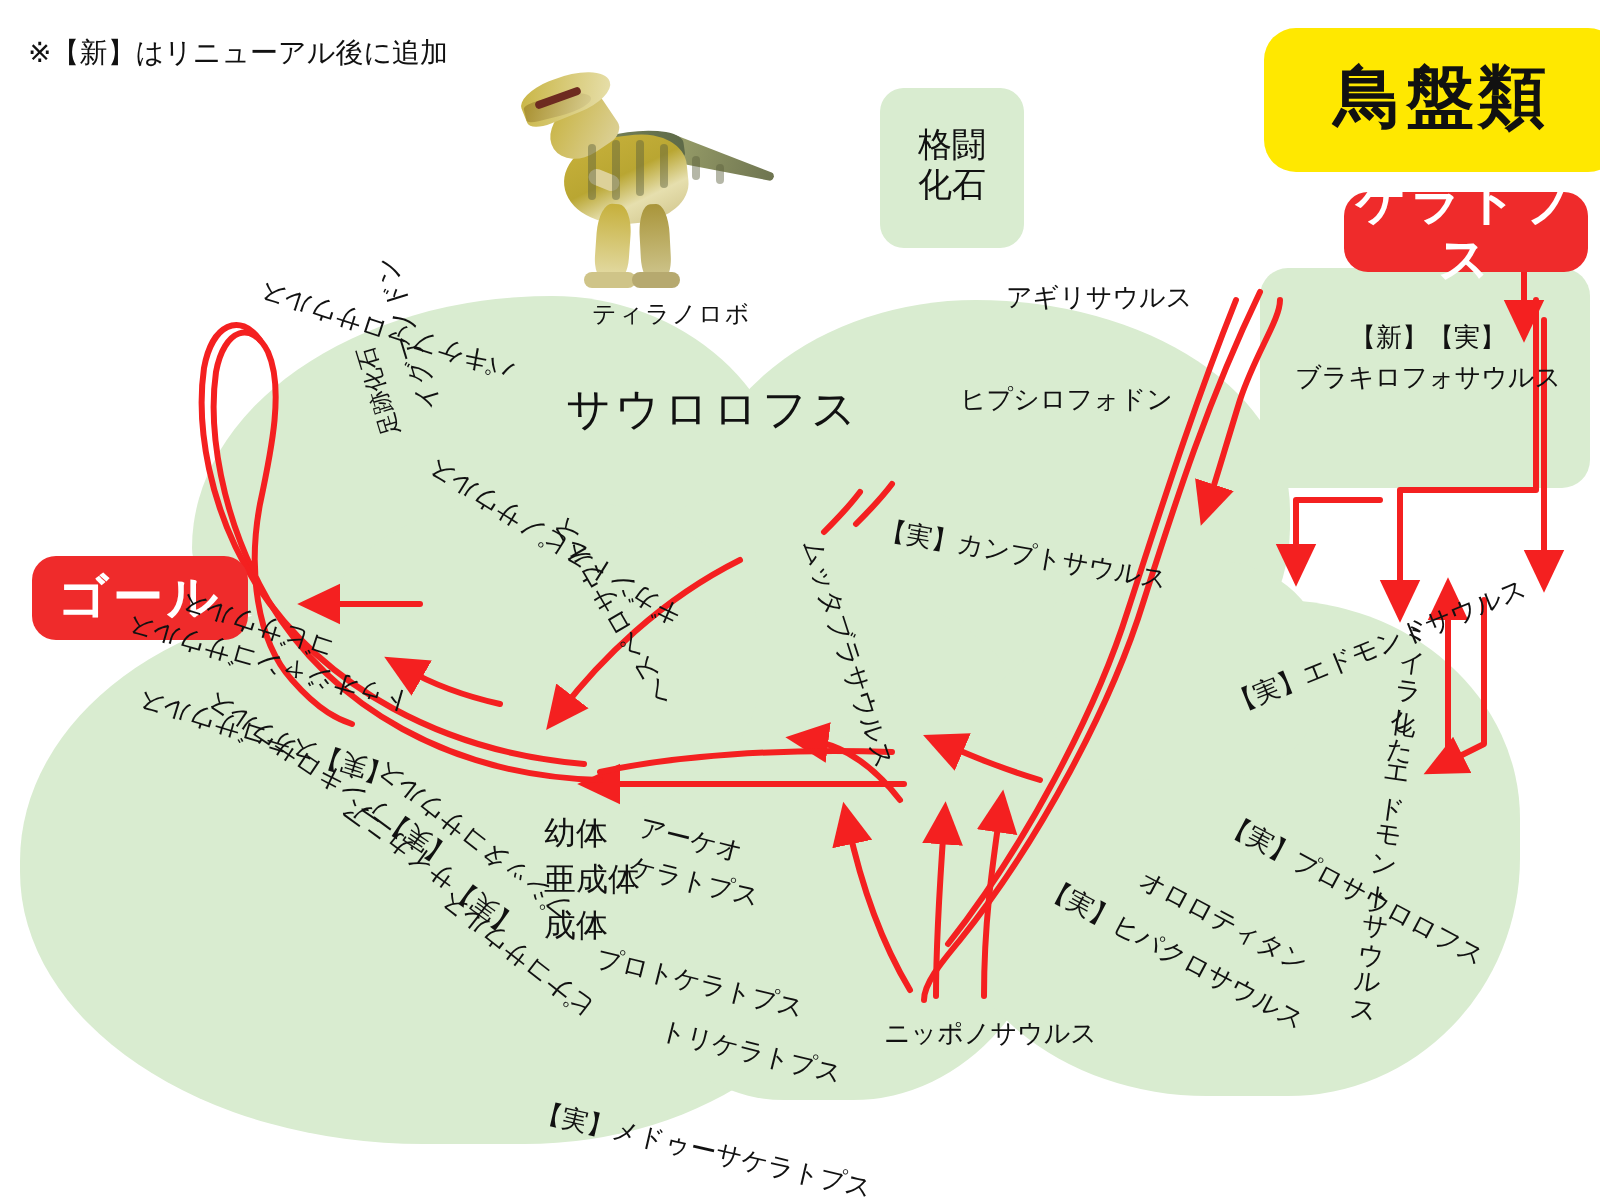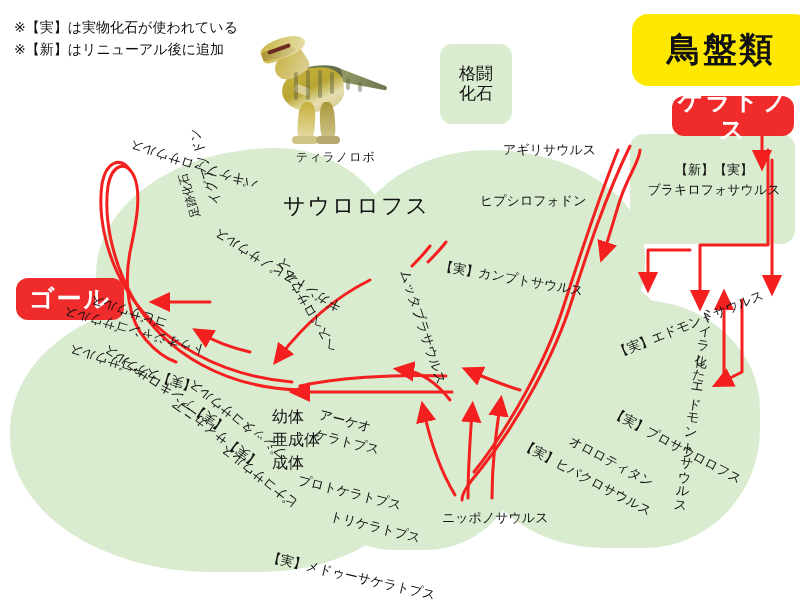--- a/index.html
+++ b/index.html
@@ -155,21 +155,20 @@
   <div class="pill yellow" style="left:612px;top:14px;width:178px;height:72px;">鳥盤類</div>
 
   <div class="pill red" style="left:672px;top:96px;width:122px;height:40px;">ケラトプス</div>
 
   <div class="pill red" style="left:16px;top:278px;width:108px;height:42px;">ゴール</div>
 
   <div class="pill green" style="left:440px;top:44px;width:72px;height:80px;white-space:pre-line;">格闘
 化石</div>
 
   <div id="notes">
-    <div>※【実】は実物化石が使われている</div>
     <div>※【新】はリニューアル後に追加</div>
   </div>
 
   <div class="lbl nm" style="left:636px;top:160px;width:156px;text-align:center;white-space:pre-line;line-height:1.5;">【新】【実】
 ブラキロフォサウルス</div>
 
   <div class="lbl nm" style="left:503px;top:142px;">アギリサウルス</div>
 
   <div class="lbl nm" style="left:480px;top:193px;">ヒプシロフォドン</div>
 

